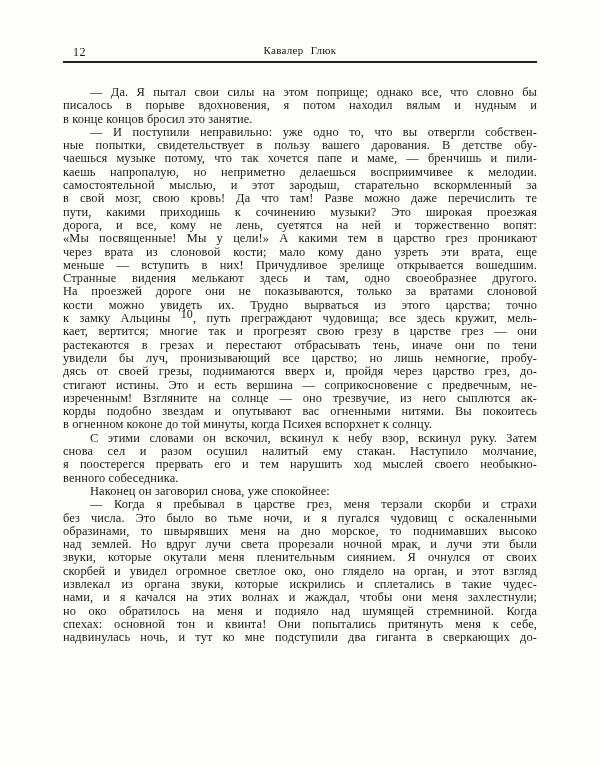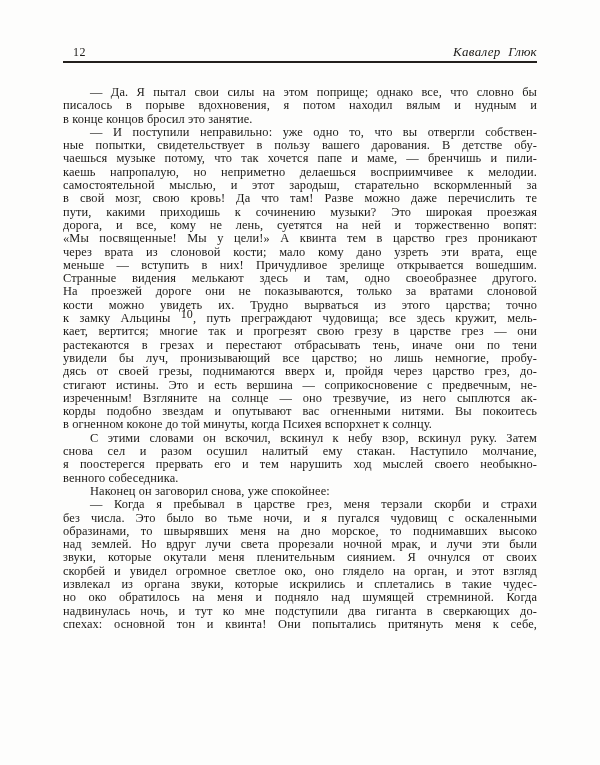--- a/index.html
+++ b/index.html
@@ -28,23 +28,22 @@
     left: 10px;
     top: 1px;
     font-size: 12px;
     letter-spacing: 0.5px;
   }
   .runtitle {
     position: absolute;
     left: 0;
     right: 0;
     top: 0;
-    text-align: right;
-    font-style: italic;
-    font-size: 13px;
+    text-align: center;
+    font-size: 11px;
     word-spacing: 4px;
     letter-spacing: 0.3px;
   }
   .rule {
     position: absolute;
     left: 63px;
     top: 61px;
     width: 474px;
     height: 2px;
     background: #23201d;
@@ -87,21 +86,21 @@
       <div class="line">писалось в порыве вдохновения, я потом находил вялым и нудным и</div>
       <div class="line end">в конце концов бросил это занятие.</div>
       <div class="line indent">— И поступили неправильно: уже одно то, что вы отвергли собствен-</div>
       <div class="line">ные попытки, свидетельствует в пользу вашего дарования. В детстве обу-</div>
       <div class="line">чаешься музыке потому, что так хочется папе и маме, — бренчишь и пили-</div>
       <div class="line">каешь напропалую, но неприметно делаешься восприимчивее к мелодии.</div>
       <div class="line">самостоятельной мыслью, и этот зародыш, старательно вскормленный за</div>
       <div class="line">в свой мозг, свою кровь! Да что там! Разве можно даже перечислить те</div>
       <div class="line">пути, какими приходишь к сочинению музыки? Это широкая проезжая</div>
       <div class="line">дорога, и все, кому не лень, суетятся на ней и торжественно вопят:</div>
-      <div class="line">«Мы посвященные! Мы у цели!» А квинта тем в царство грез проникают</div>
+      <div class="line">«Мы посвященные! Мы у цели!» А какими тем в царство грез проникают</div>
       <div class="line">через врата из слоновой кости; мало кому дано узреть эти врата, еще</div>
       <div class="line">меньше — вступить в них! Причудливое зрелище открывается вошедшим.</div>
       <div class="line">Странные видения мелькают здесь и там, одно своеобразнее другого.</div>
       <div class="line">На проезжей дороге они не показываются, только за вратами слоновой</div>
       <div class="line">кости можно увидеть их. Трудно вырваться из этого царства; точно</div>
       <div class="line"><span>к замку Альцины </span><sup>10</sup><span>, путь преграждают чудовища; все здесь кружит, мель-</span></div>
       <div class="line">кает, вертится; многие так и прогрезят свою грезу в царстве грез — они</div>
       <div class="line">растекаются в грезах и перестают отбрасывать тень, иначе они по тени</div>
       <div class="line">увидели бы луч, пронизывающий все царство; но лишь немногие, пробу-</div>
       <div class="line">дясь от своей грезы, поднимаются вверх и, пройдя через царство грез, до-</div>
@@ -114,17 +113,18 @@
       <div class="line">я поостерегся прервать его и тем нарушить ход мыслей своего необыкно-</div>
       <div class="line end">венного собеседника.</div>
       <div class="line indent end">Наконец он заговорил снова, уже спокойнее:</div>
       <div class="line indent">— Когда я пребывал в царстве грез, меня терзали скорби и страхи</div>
       <div class="line">без числа. Это было во тьме ночи, и я пугался чудовищ с оскаленными</div>
       <div class="line">образинами, то швырявших меня на дно морское, то поднимавших высоко</div>
       <div class="line">над землей. Но вдруг лучи света прорезали ночной мрак, и лучи эти были</div>
       <div class="line">звуки, которые окутали меня пленительным сиянием. Я очнулся от своих</div>
       <div class="line">скорбей и увидел огромное светлое око, оно глядело на орган, и этот взгляд</div>
       <div class="line">извлекал из органа звуки, которые искрились и сплетались в такие чудес-</div>
+      <div class="line">нами, и я качался на этих волнах и жаждал, чтобы они меня захлестнули;</div>
       <div class="line">но око обратилось на меня и подняло над шумящей стремниной. Когда</div>
+      <div class="line">спехах: основной тон и квинта! Они попытались притянуть меня к себе,</div>
       <div class="line">надвинулась ночь, и тут ко мне подступили два гиганта в сверкающих до-</div>
-      <div class="line">спехах: основной тон и квинта! Они попытались притянуть меня к себе,</div>
     </div>
 </div>
 
 </body></html>

